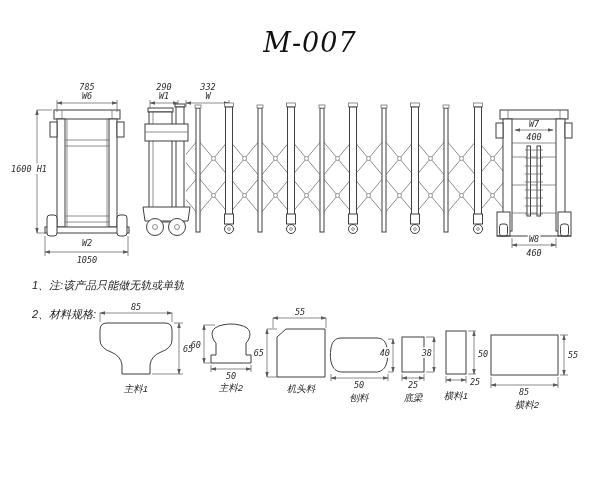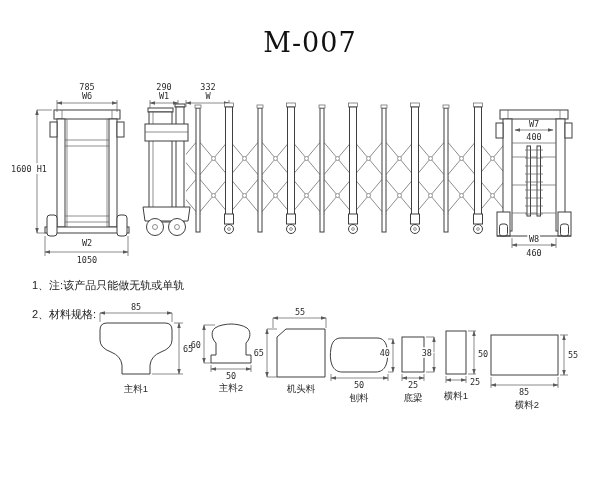--- a/index.html
+++ b/index.html
@@ -1,17 +1,17 @@
 <!DOCTYPE html>
 <html><head>
 <meta charset="utf-8">
 <style>
   html,body{margin:0;padding:0;background:#fff;}
   #stage{position:relative;width:600px;height:480px;background:#ffffff;overflow:hidden;
-         font-family:"Liberation Sans",sans-serif;}
+         font-family:"Liberation Sans",sans-serif;font-style:italic;}
   svg{display:block;}
   .title{font-family:"DejaVu Serif",serif;font-size:27px;fill:#111;letter-spacing:1px;}
   .dim{font-family:"DejaVu Sans Mono",monospace;font-size:8.5px;fill:#2b2b2b;}
   .lbl{font-family:"Liberation Sans",sans-serif;font-size:9.5px;fill:#2b2b2b;}
   .note{font-family:"Liberation Sans",sans-serif;font-size:11px;fill:#222;}
   .halo{paint-order:stroke;stroke:#ffffff;stroke-width:3.5px;}
   .mid{text-anchor:middle;}
   .end{text-anchor:end;}
   .draw{stroke:#3f3f3f;fill:none;stroke-width:1;}
   .thin{stroke:#5f5f5f;fill:none;stroke-width:0.7;}

